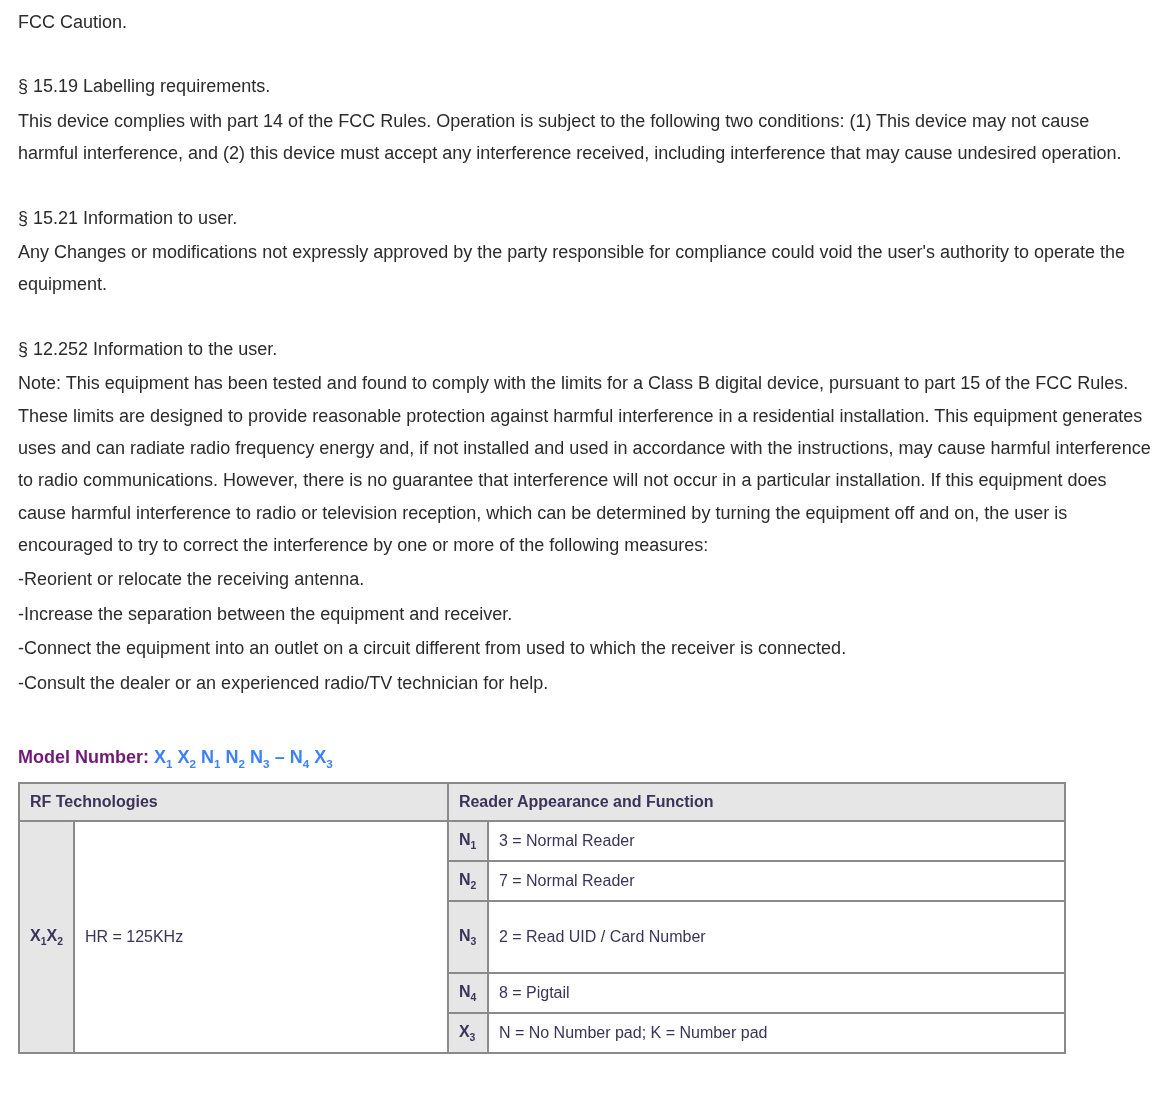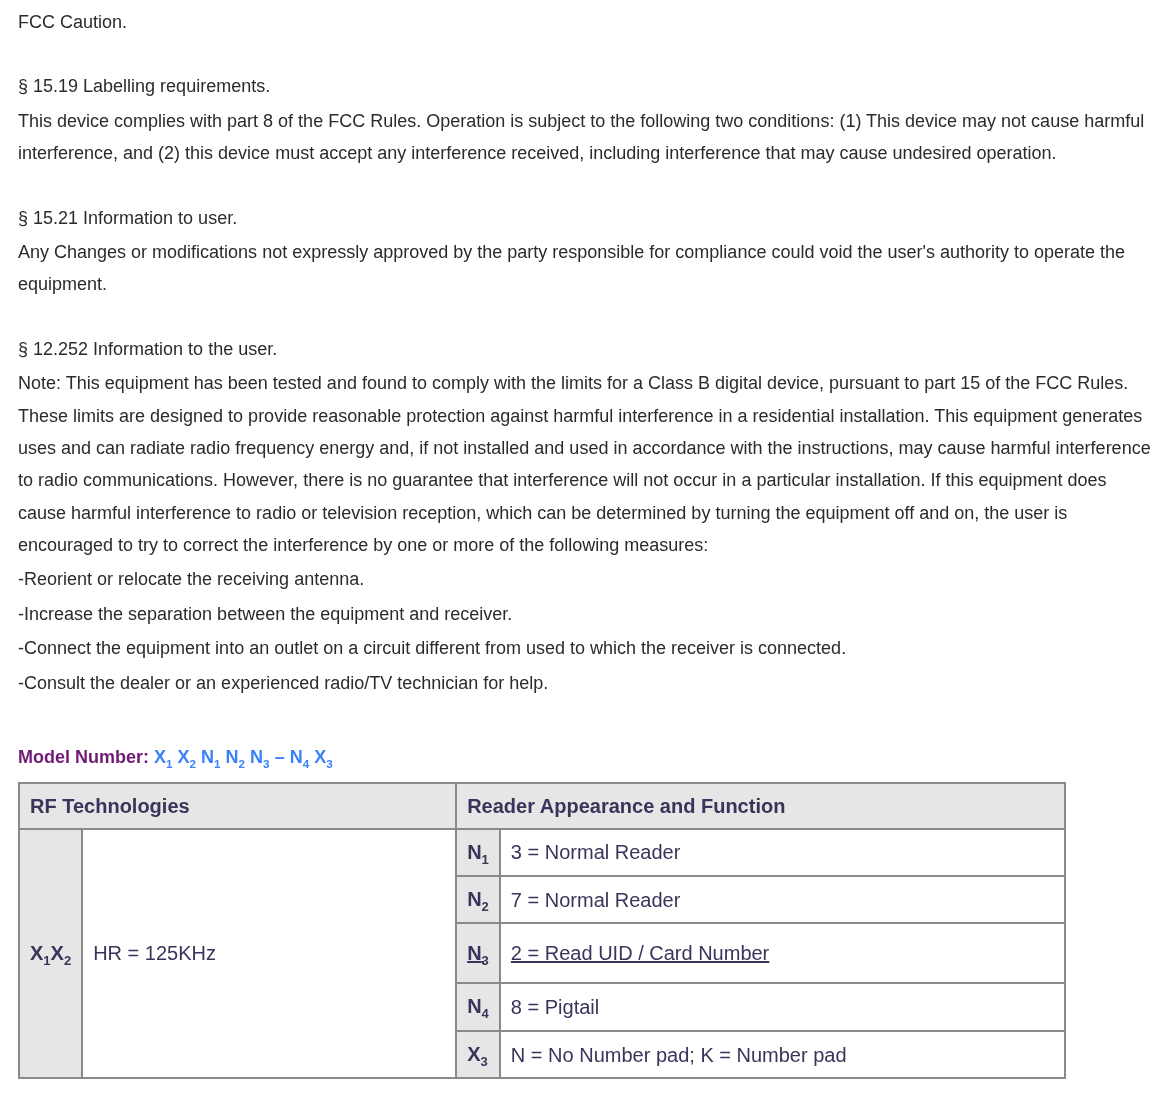--- a/index.html
+++ b/index.html
@@ -20,50 +20,51 @@
     margin-bottom: 8px;
     font-weight: bold;
     font-size: 18px;
   }
   .model-label { color: #701a75; }
   .model-value { color: #3b82f6; }
   sub { font-size: 0.65em; vertical-align: sub; }
   table.rf-table {
     border-collapse: collapse;
     width: 1048px;
-    font-size: 20px;
+    font-size: 16px;
     color: #3b335a;
   }
   table.rf-table th, table.rf-table td {
     border: 2px solid #8a8a8a;
     padding: 4px 10px;
     text-align: left;
     vertical-align: middle;
   }
   table.rf-table th {
     background: #e6e6e6;
     font-weight: bold;
   }
   td.grey-cell {
     background: #e6e6e6;
     font-weight: bold;
+    border-radius: 6px;
   }
-  td.tall { height: 60px; text-decoration: underline; }
+  td.tall { height: 72px; }
   td.x1x2 { width: 48px; }
   td.hr { width: 374px; font-weight: normal; }
   td.ncol { width: 40px; }
 </style>
 </head>
 <body>
 
 <div class="block">FCC Caution.</div>
 <div class="spacer"></div>
 
 <div class="block section-title">§ 15.19 Labelling requirements.</div>
-<div class="block">This device complies with part 8 of the FCC Rules. Operation is subject to the following two conditions: (1) This device may not cause harmful interference, and (2) this device must accept any interference received, including interference that may cause undesired operation.</div>
+<div class="block">This device complies with part 14 of the FCC Rules. Operation is subject to the following two conditions: (1) This device may not cause harmful interference, and (2) this device must accept any interference received, including interference that may cause undesired operation.</div>
 <div class="spacer"></div>
 
 <div class="block section-title">§ 15.21 Information to user.</div>
 <div class="block">Any Changes or modifications not expressly approved by the party responsible for compliance could void the user's authority to operate the equipment.</div>
 <div class="spacer"></div>
 
 <div class="block section-title">§ 12.252 Information to the user.</div>
 <div class="block">Note: This equipment has been tested and found to comply with the limits for a Class B digital device, pursuant to part 15 of the FCC Rules. These limits are designed to provide reasonable protection against harmful interference in a residential installation. This equipment generates uses and can radiate radio frequency energy and, if not installed and used in accordance with the instructions, may cause harmful interference to radio communications. However, there is no guarantee that interference will not occur in a particular installation. If this equipment does cause harmful interference to radio or television reception, which can be determined by turning the equipment off and on, the user is encouraged to try to correct the interference by one or more of the following measures:</div>
 <div class="block">-Reorient or relocate the receiving antenna.</div>
 <div class="block">-Increase the separation between the equipment and receiver.</div>

